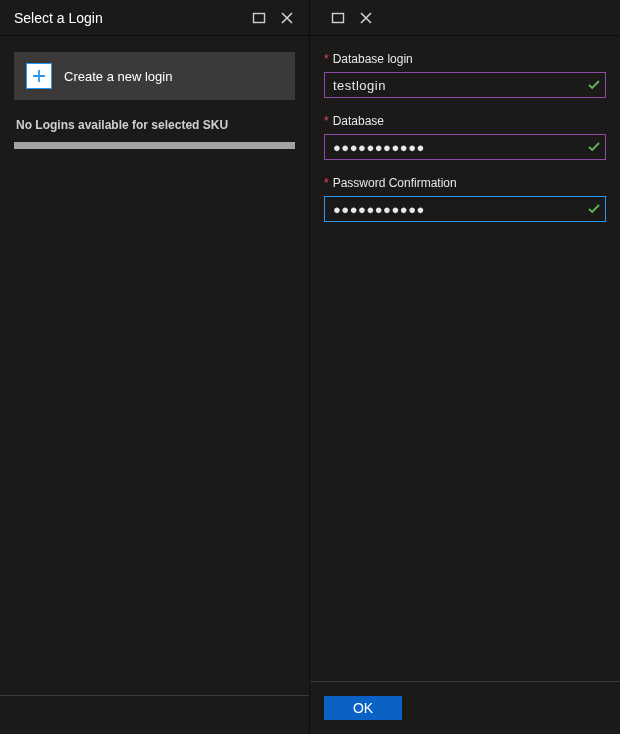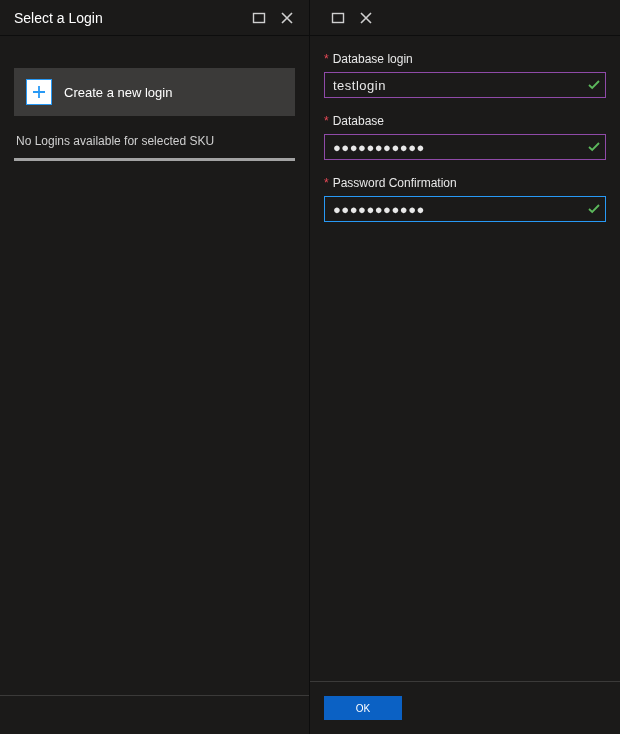--- a/index.html
+++ b/index.html
@@ -9,21 +9,21 @@
     font-family: "Segoe UI", Arial, sans-serif;
     color: #e8e8e8;
     overflow: hidden;
   }
   .root { display: flex; width: 100%; height: 100%; }
   .panel {
     position: relative;
     display: flex; flex-direction: column;
     background: #1b1a19;
   }
-  .panel-left  { width: 310px; border-right: 1px solid #0d0d0d; gap: 16px; }
+  .panel-left  { width: 310px; border-right: 1px solid #0d0d0d; }
   .panel-right { width: 310px; }
   .panel-header {
     height: 36px;
     display: flex; align-items: center;
     padding: 0 8px 0 14px;
     border-bottom: 1px solid #0d0d0d;
     font-size: 14px;
     color: #ffffff;
   }
   .panel-title { flex: 1; font-weight: 400; }
@@ -52,21 +52,22 @@
     border: 1px solid #2899f5;
     background: #ffffff;
     display: flex; align-items: center; justify-content: center;
   }
   .plus-box svg { width: 14px; height: 14px; }
   .no-logins {
     margin-top: 18px;
     font-size: 12px;
     color: #d0d0d0;
     padding: 0 2px 10px 2px;
-    border-bottom: 3px solid #a3a3a3;
+    border-bottom: 7px solid #a3a3a3;
+    font-weight: bold;
   }
   
   .field { margin-bottom: 16px; }
   .field-label {
     font-size: 12px;
     color: #e8e8e8;
     margin-bottom: 6px;
     display: flex; align-items: center; gap: 4px;
   }
   .asterisk { color: #e74856; font-size: 12px; line-height: 1; }
@@ -104,21 +105,21 @@
   .panel-footer-right {
     border-top: 1px solid #3b3a39;
     padding: 14px;
     display: flex;
   }
   .ok-btn {
     width: 78px; height: 24px;
     background: #0b61c4;
     border: 1px solid #0b61c4;
     color: #ffffff;
-    font-size: 10px;
+    font-size: 14px;
     font-family: inherit;
     cursor: pointer;
   }
 </style>
 </head>
 <body>
 
 <div class="root">
 
   <div class="panel panel-left">

